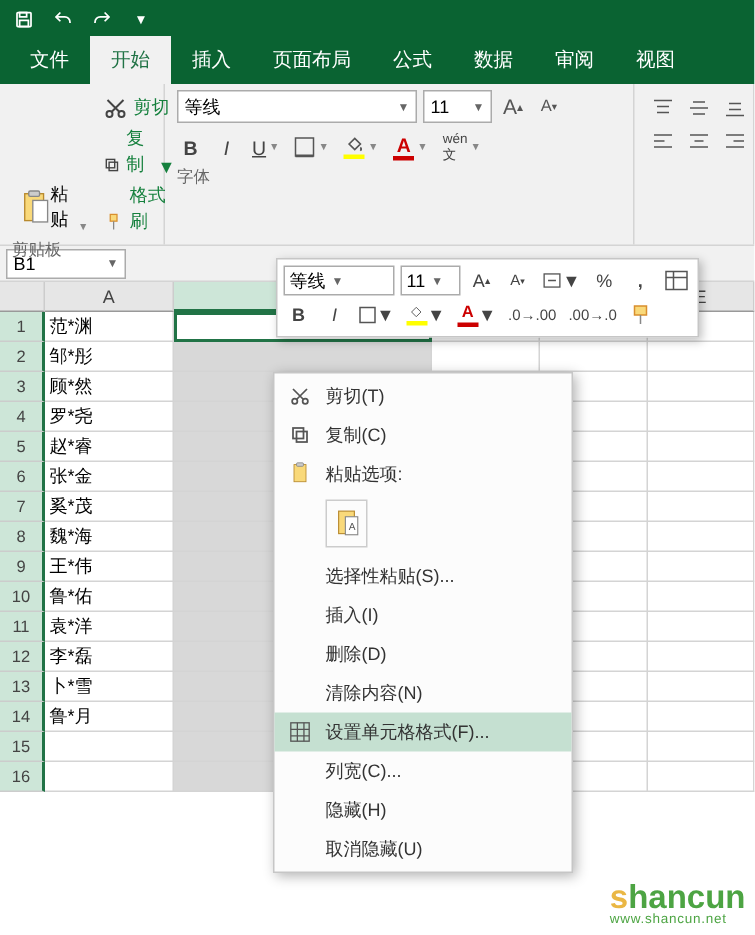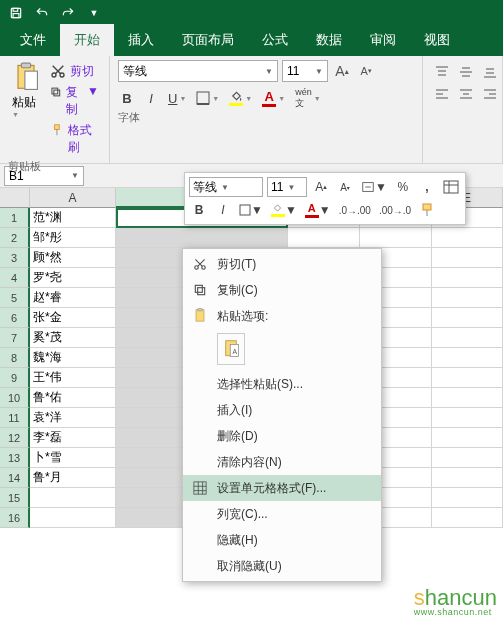--- a/index.html
+++ b/index.html
@@ -8,24 +8,24 @@
 .qat-btn{width:20px;height:20px;display:flex;align-items:center;justify-content:center;color:#fff;cursor:pointer}
 .qat-btn svg{width:14px;height:14px}
 .ribbon-tabs{height:30px;background:#0a6332;display:flex;align-items:flex-end;padding-left:6px}
 .rtab{padding:7px 14px;color:#fff;font-size:13px;cursor:pointer}
 .rtab.active{background:#f1f1f1;color:#217346}
 .ribbon{background:#f1f1f1;border-bottom:1px solid #d4d4d4;height:108px;display:flex}
 .rgroup{border-right:1px solid #d4d4d4;padding:4px 8px 2px;display:flex;flex-direction:column;position:relative}
 .rgroup-label{font-size:11px;color:#666;text-align:left;padding-top:2px}
 .clip-grp{width:110px}
 .clip-top{display:flex;gap:4px}
-.paste-big{display:flex;flex-direction:column;align-items:flex-start;padding:2px 4px;cursor:pointer}
+.paste-big{display:flex;flex-direction:row;align-items:flex-end;padding:2px 4px;cursor:pointer}
 .paste-big .icon{width:28px;height:32px}
 .clip-side{display:flex;flex-direction:column;gap:2px;padding-top:2px}
-.clip-item{display:flex;align-items:flex-start;gap:4px;font-size:12px;color:#6d28d9;cursor:pointer;padding:1px 2px}
+.clip-item{display:flex;align-items:flex-end;gap:4px;font-size:12px;color:#15803d;cursor:pointer;padding:1px 2px}
 .clip-item svg{width:16px;height:16px}
 .font-grp{flex:1}
 .font-row1{display:flex;gap:4px;align-items:center;margin-bottom:6px}
 .font-sel{height:22px;border:1px solid #ababab;background:#fff;font-size:12px;padding:0 4px;display:flex;align-items:center;justify-content:space-between}
 .font-name{width:160px}
 .font-size{width:46px}
 .dd-arrow{font-size:8px;color:#666;margin-left:4px}
 .sbtn{width:20px;height:20px;display:flex;align-items:center;justify-content:center;color:#555;cursor:pointer}
 .font-row2{display:flex;gap:6px;align-items:center}
 .fbtn{min-width:18px;height:20px;display:flex;align-items:center;justify-content:center;color:#444;cursor:pointer;font-size:13px;padding:0 2px}
@@ -58,21 +58,21 @@
 .msel{height:20px;border:1px solid #ababab;background:#fff;display:flex;align-items:center;padding:0 3px}
 .msel.name{width:74px}.msel.size{width:40px}
 
 .ctx{position:absolute;left:182px;top:248px;width:200px;background:#fcfcfc;border:1px solid #c6c6c6;box-shadow:2px 2px 8px rgba(0,0,0,.3);z-index:21;padding:2px 0}
 .ctx-item{height:26px;display:flex;align-items:center;padding:0 12px 0 34px;font-size:12px;color:#333;position:relative;cursor:pointer}
 .ctx-item.hover{background:#c5e0d1}
 .ctx-icon{position:absolute;left:8px;width:18px;height:18px;display:flex;align-items:center;justify-content:center}
 .ctx-paste{padding:4px 0 6px 34px}
 .ctx-paste .pbtn{width:28px;height:32px;border:1px solid #ccc;display:inline-flex;align-items:center;justify-content:center}
 .watermark{position:absolute;right:6px;bottom:6px;z-index:30;opacity:.9}
-.watermark .t1{font-size:22px;font-weight:normal}
+.watermark .t1{font-size:22px;font-weight:bold}
 .watermark .t1 .s{color:#e8b030}.watermark .t1 .h{color:#3a9b2f}
 .watermark .t2{font-size:9px;color:#3a9b2f;text-align:left;letter-spacing:.5px;margin-top:-4px}
 </style>
 </head>
 <body>
 
 <div class="titlebar">
   <div class="qat-btn">
       <svg viewBox="0 0 24 24" fill="none" stroke="#fff" stroke-width="2">
         <rect x="4" y="4" width="16" height="16" rx="1"></rect>

